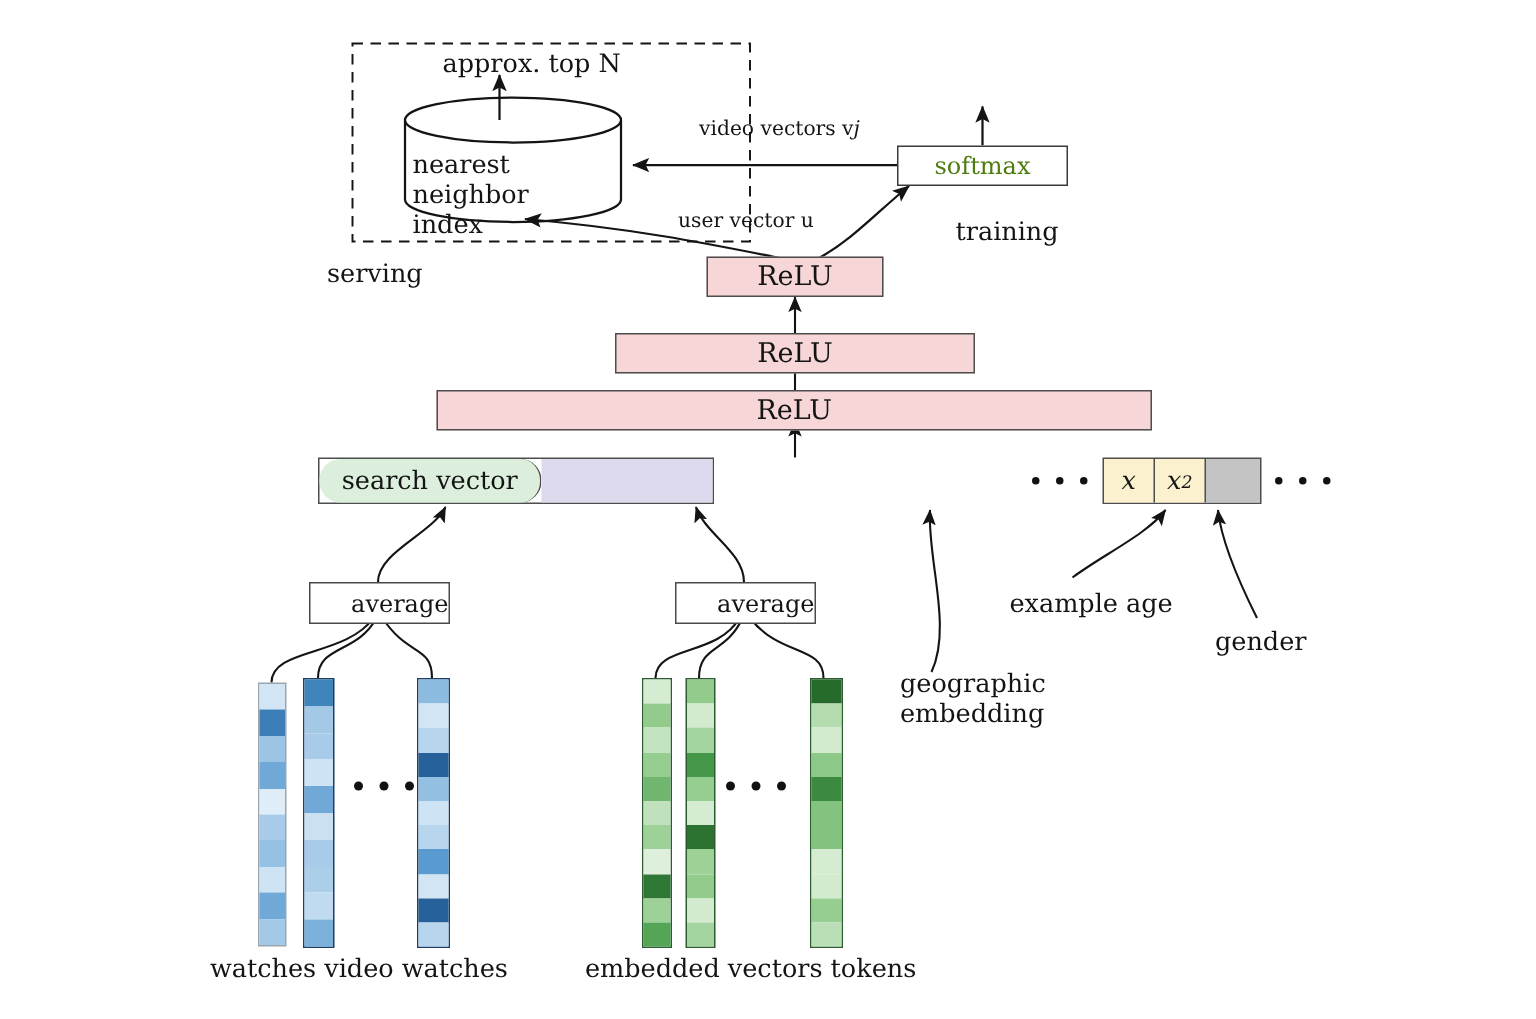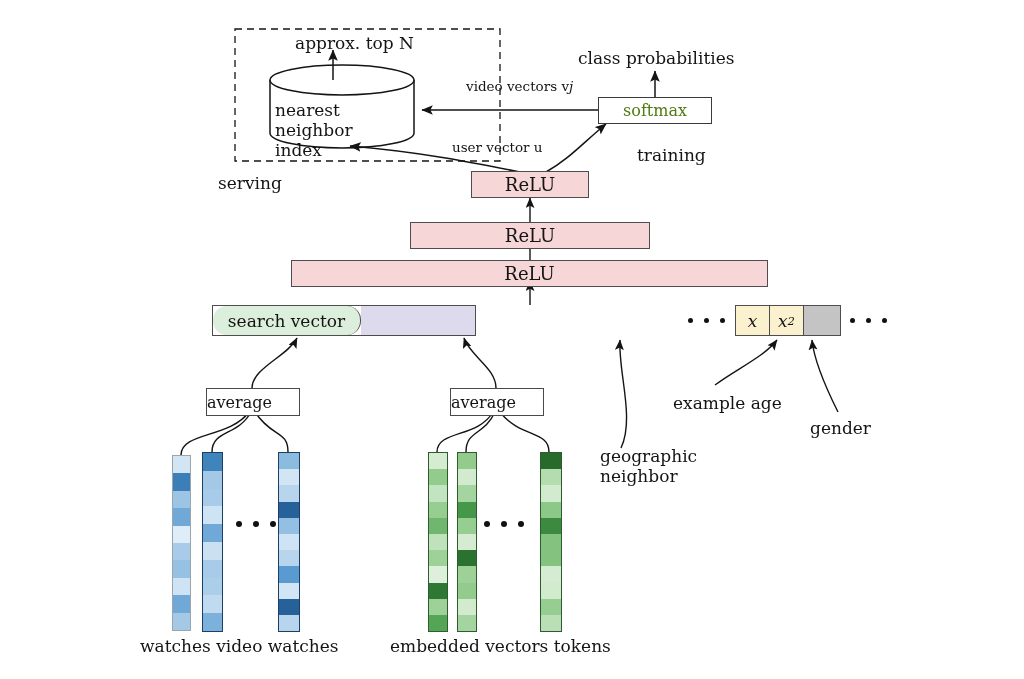--- a/index.html
+++ b/index.html
@@ -60,21 +60,21 @@
     font-size: 16px;
     color: #4d7c0f;
   }
   .avgbox {
     position: absolute;
     background: #ffffff;
     border: 1.5px solid #4a4a4a;
     box-sizing: border-box;
     display: flex;
     align-items: center;
-    justify-content: flex-start;
+    justify-content: flex-end;
     font-family: "DejaVu Serif", "Liberation Serif", serif;
     font-size: 16px;
     color: #141414;
   }
 
   
   .featrow {
     position: absolute;
     display: flex;
     border: 1.5px solid #4d4d4d;
@@ -198,23 +198,20 @@
 
   <div class="lbl" style="left:295px; top:33px; font-size:17px;">
     <span>approx. top N</span>
   </div>
 
   <div class="lbl" style="left:275px; top:100px; font-size:17px; width:135px; text-align:left; white-space:normal;">
     <span>nearest neighbor</span><br>
     <span>index</span>
   </div>
 
-  <div class="lbl" style="left:578px; top:48px; font-size:17px;">
-    <span>class probabilities</span>
-  </div>
 
   <div class="plainbox" style="left:598px; top:97px; width:114px; height:27px;">
     <span>softmax</span>
   </div>
 
   <div class="lbl" style="left:466px; top:79px; font-size:13.5px;">
     <span style="font-style:normal;">video vectors v</span><span style="font-style:italic;">j</span>
   </div>
 
   <div class="lbl" style="left:452px; top:140px; font-size:13.5px;">
@@ -276,21 +273,21 @@
 
   <div class="avgbox" style="left:206px; top:388px; width:94px; height:28px;">
     <span>average</span>
   </div>
   <div class="avgbox" style="left:450px; top:388px; width:94px; height:28px;">
     <span>average</span>
   </div>
 
   <div class="lbl" style="left:600px; top:446px; font-size:17px; white-space:normal; width:130px;">
     <span>geographic</span><br>
-    <span>neighbor</span>
+    <span>embedding</span>
   </div>
   <div class="lbl" style="left:673px; top:393px; font-size:17px;">
     <span>example age</span>
   </div>
   <div class="lbl" style="left:810px; top:418px; font-size:17px;">
     <span>gender</span>
   </div>
 
   <div id="emb-watch">
       <div class="embcol" style="left: 172px; top: 455px; width: 19px; height: 176px; border: 1.6px solid rgb(154, 165, 173);">

